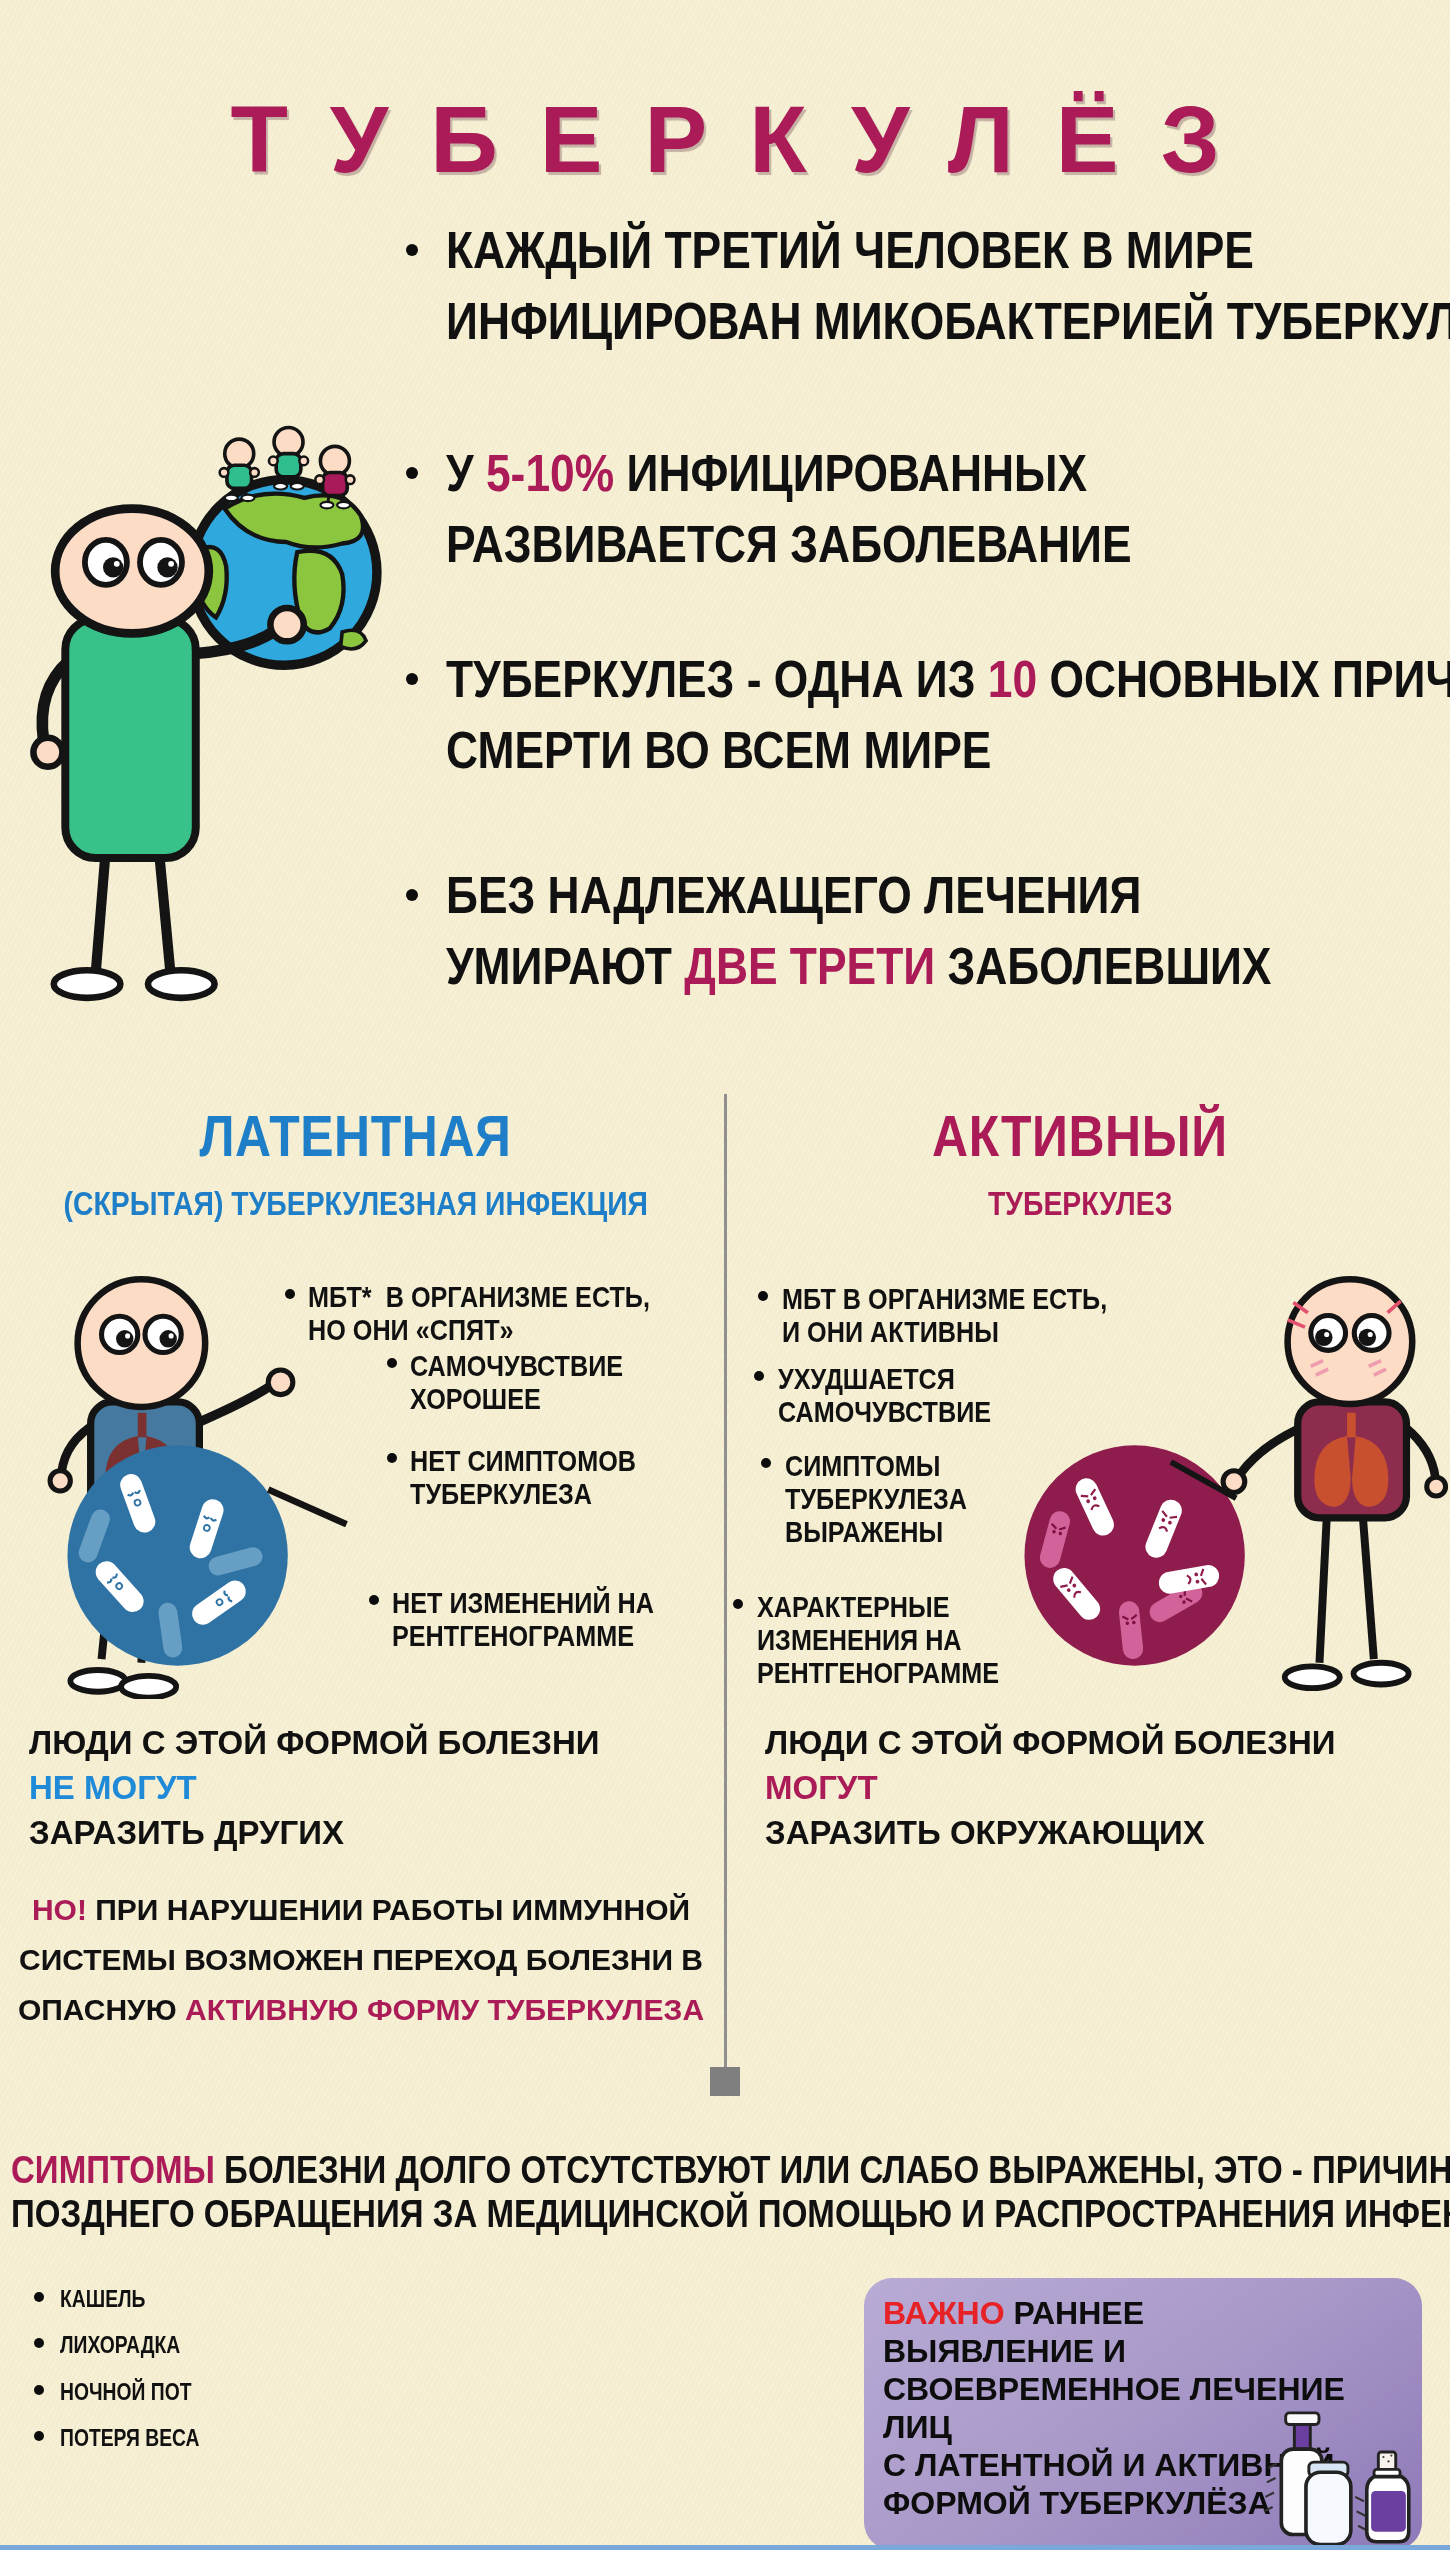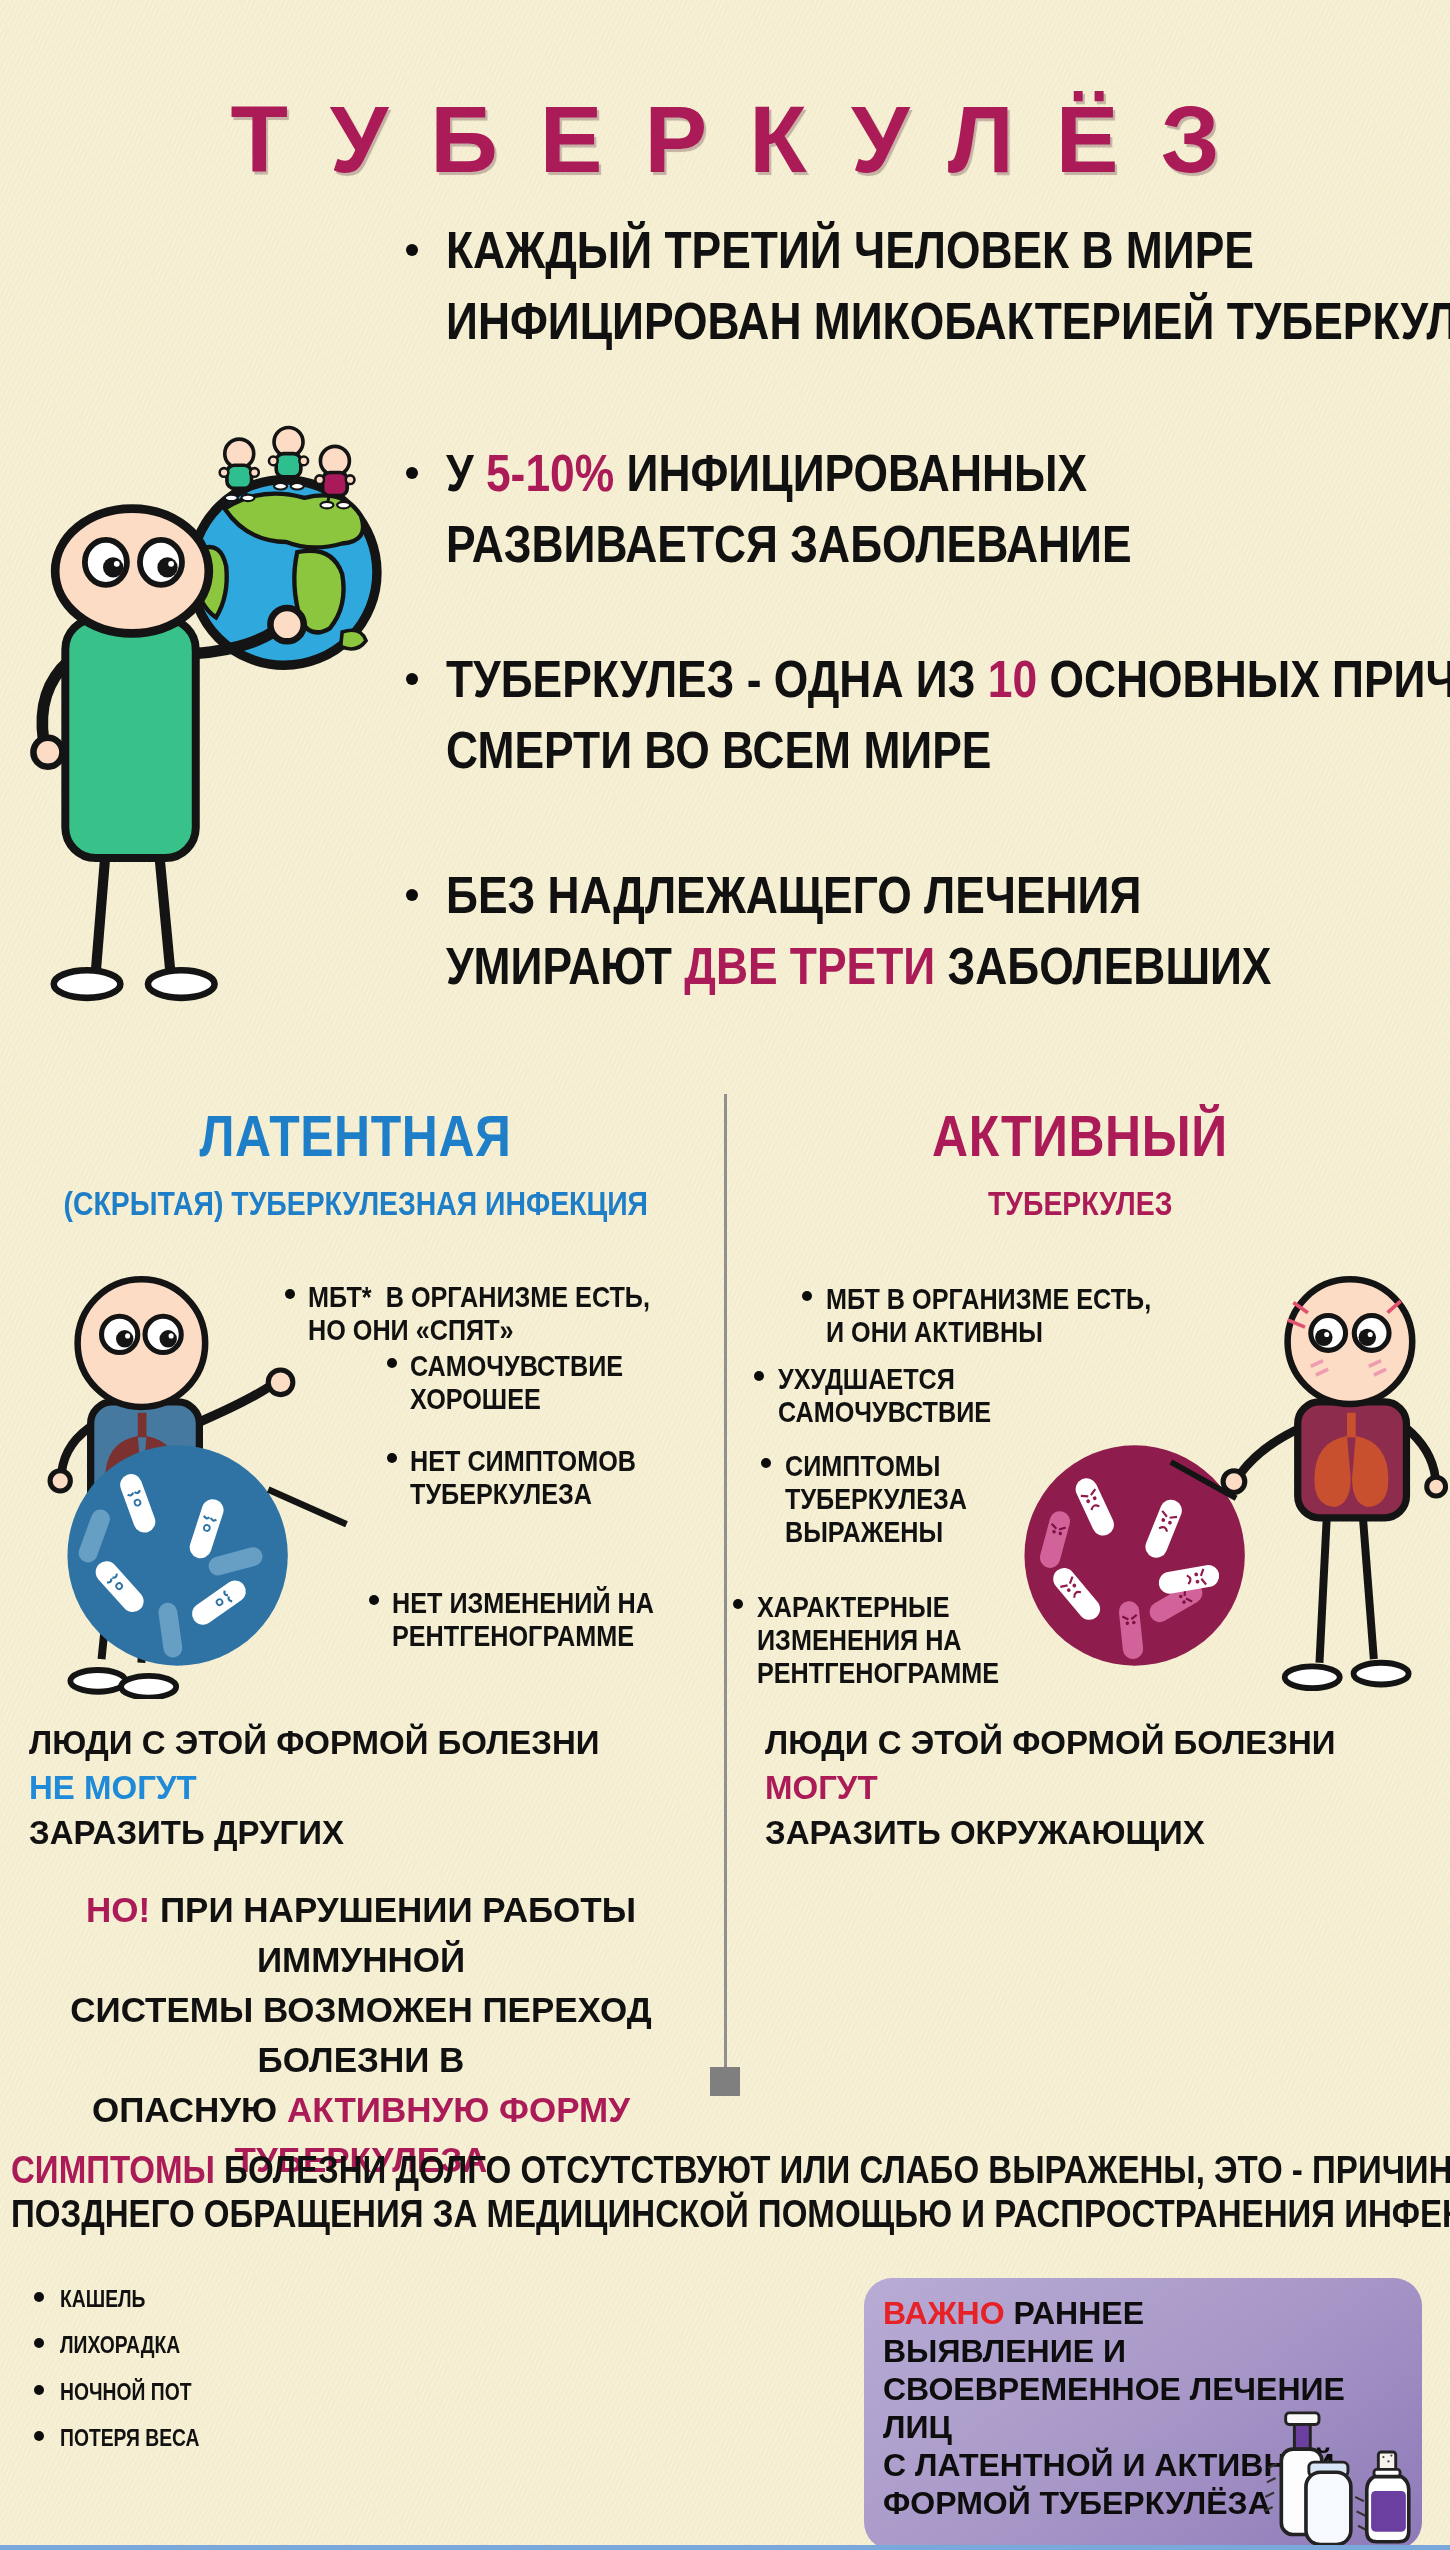--- a/index.html
+++ b/index.html
@@ -19,21 +19,21 @@
   .title{position:absolute;left:0;top:86px;width:1450px;text-align:center;
     font-size:94px;letter-spacing:42px;padding-left:42px;box-sizing:border-box;color:#ab1b57;
     text-shadow:2.2px 2.9px 0.7px rgba(90,40,60,.3);}
   .intro-b{position:absolute;left:446px;font-size:51px;line-height:71px;}
   .bdot{position:absolute;width:12.3px;height:12.3px;border-radius:50%;background:#0c0c0c;}
   .cb{position:absolute;font-size:30px;line-height:33px;}
   .col-head{position:absolute;text-align:center;}
   .ch-title{font-size:58px;letter-spacing:0.7px;line-height:67px;}
   .ch-sub{font-size:33px;line-height:38px;margin-top:16px;}
   .verd{position:absolute;width:674px;text-align:left;font-size:33px;line-height:45px;}
-  .note{position:absolute;text-align:center;font-size:35px;line-height:50px;}
+  .note{position:absolute;text-align:center;font-size:30px;line-height:50px;}
   .banner{position:absolute;left:11px;top:2148px;font-size:38px;line-height:44px;}
   .sym{position:absolute;left:34px;font-size:23px;line-height:32px;}
   .sym .bdot{left:0;top:8.7px;width:10px;height:10px;}
   .sym-t{margin-left:26px;}
   .divider{position:absolute;left:724px;top:1094px;width:2.9px;height:977px;background:#909090;}
   .div-square{position:absolute;left:710px;top:2067px;width:30px;height:29px;background:#7f7f7f;}
   .imp-box{position:absolute;left:864px;top:2278px;width:558px;height:272px;
     background:linear-gradient(145deg,#b8abd5 0%,#a898c8 50%,#8d79b8 100%);border-radius:28px;}
   .imp-text{position:absolute;left:19px;top:16px;width:464px;font-size:32px;line-height:38px;color:#0d0d0d;}
   .bottom-bar{position:absolute;left:0;top:2545px;width:1450px;height:5.8px;background:#7aa8da;}
@@ -252,21 +252,21 @@
     <span class="bdot" style="left:-23px;top:9.4px;width:10px;height:10px"></span>
     <div><span class="nwb">НЕТ СИМПТОМОВ</span></div>
     <div><span class="nwb">ТУБЕРКУЛЕЗА</span></div>
   </div>
   <div class="cb" style="left:392px;top:1586px">
     <span class="bdot" style="left:-23px;top:9.4px;width:10px;height:10px"></span>
     <div><span class="nwb">НЕТ ИЗМЕНЕНИЙ НА</span></div>
     <div><span class="nwb">РЕНТГЕНОГРАММЕ</span></div>
   </div>
 
-  <div class="cb" style="left:826px;top:1282px">
+  <div class="cb" style="left:782px;top:1282px">
     <span class="bdot" style="left:-24px;top:9.4px;width:10px;height:10px"></span>
     <div><span class="nwb">МБТ В ОРГАНИЗМЕ ЕСТЬ,</span></div>
     <div><span class="nwb">И ОНИ АКТИВНЫ</span></div>
   </div>
   <div class="cb" style="left:778px;top:1362px">
     <span class="bdot" style="left:-24px;top:9.4px;width:10px;height:10px"></span>
     <div><span class="nwb">УХУДШАЕТСЯ</span></div>
     <div><span class="nwb">САМОЧУВСТВИЕ</span></div>
   </div>
   <div class="cb" style="left:785px;top:1449px">

